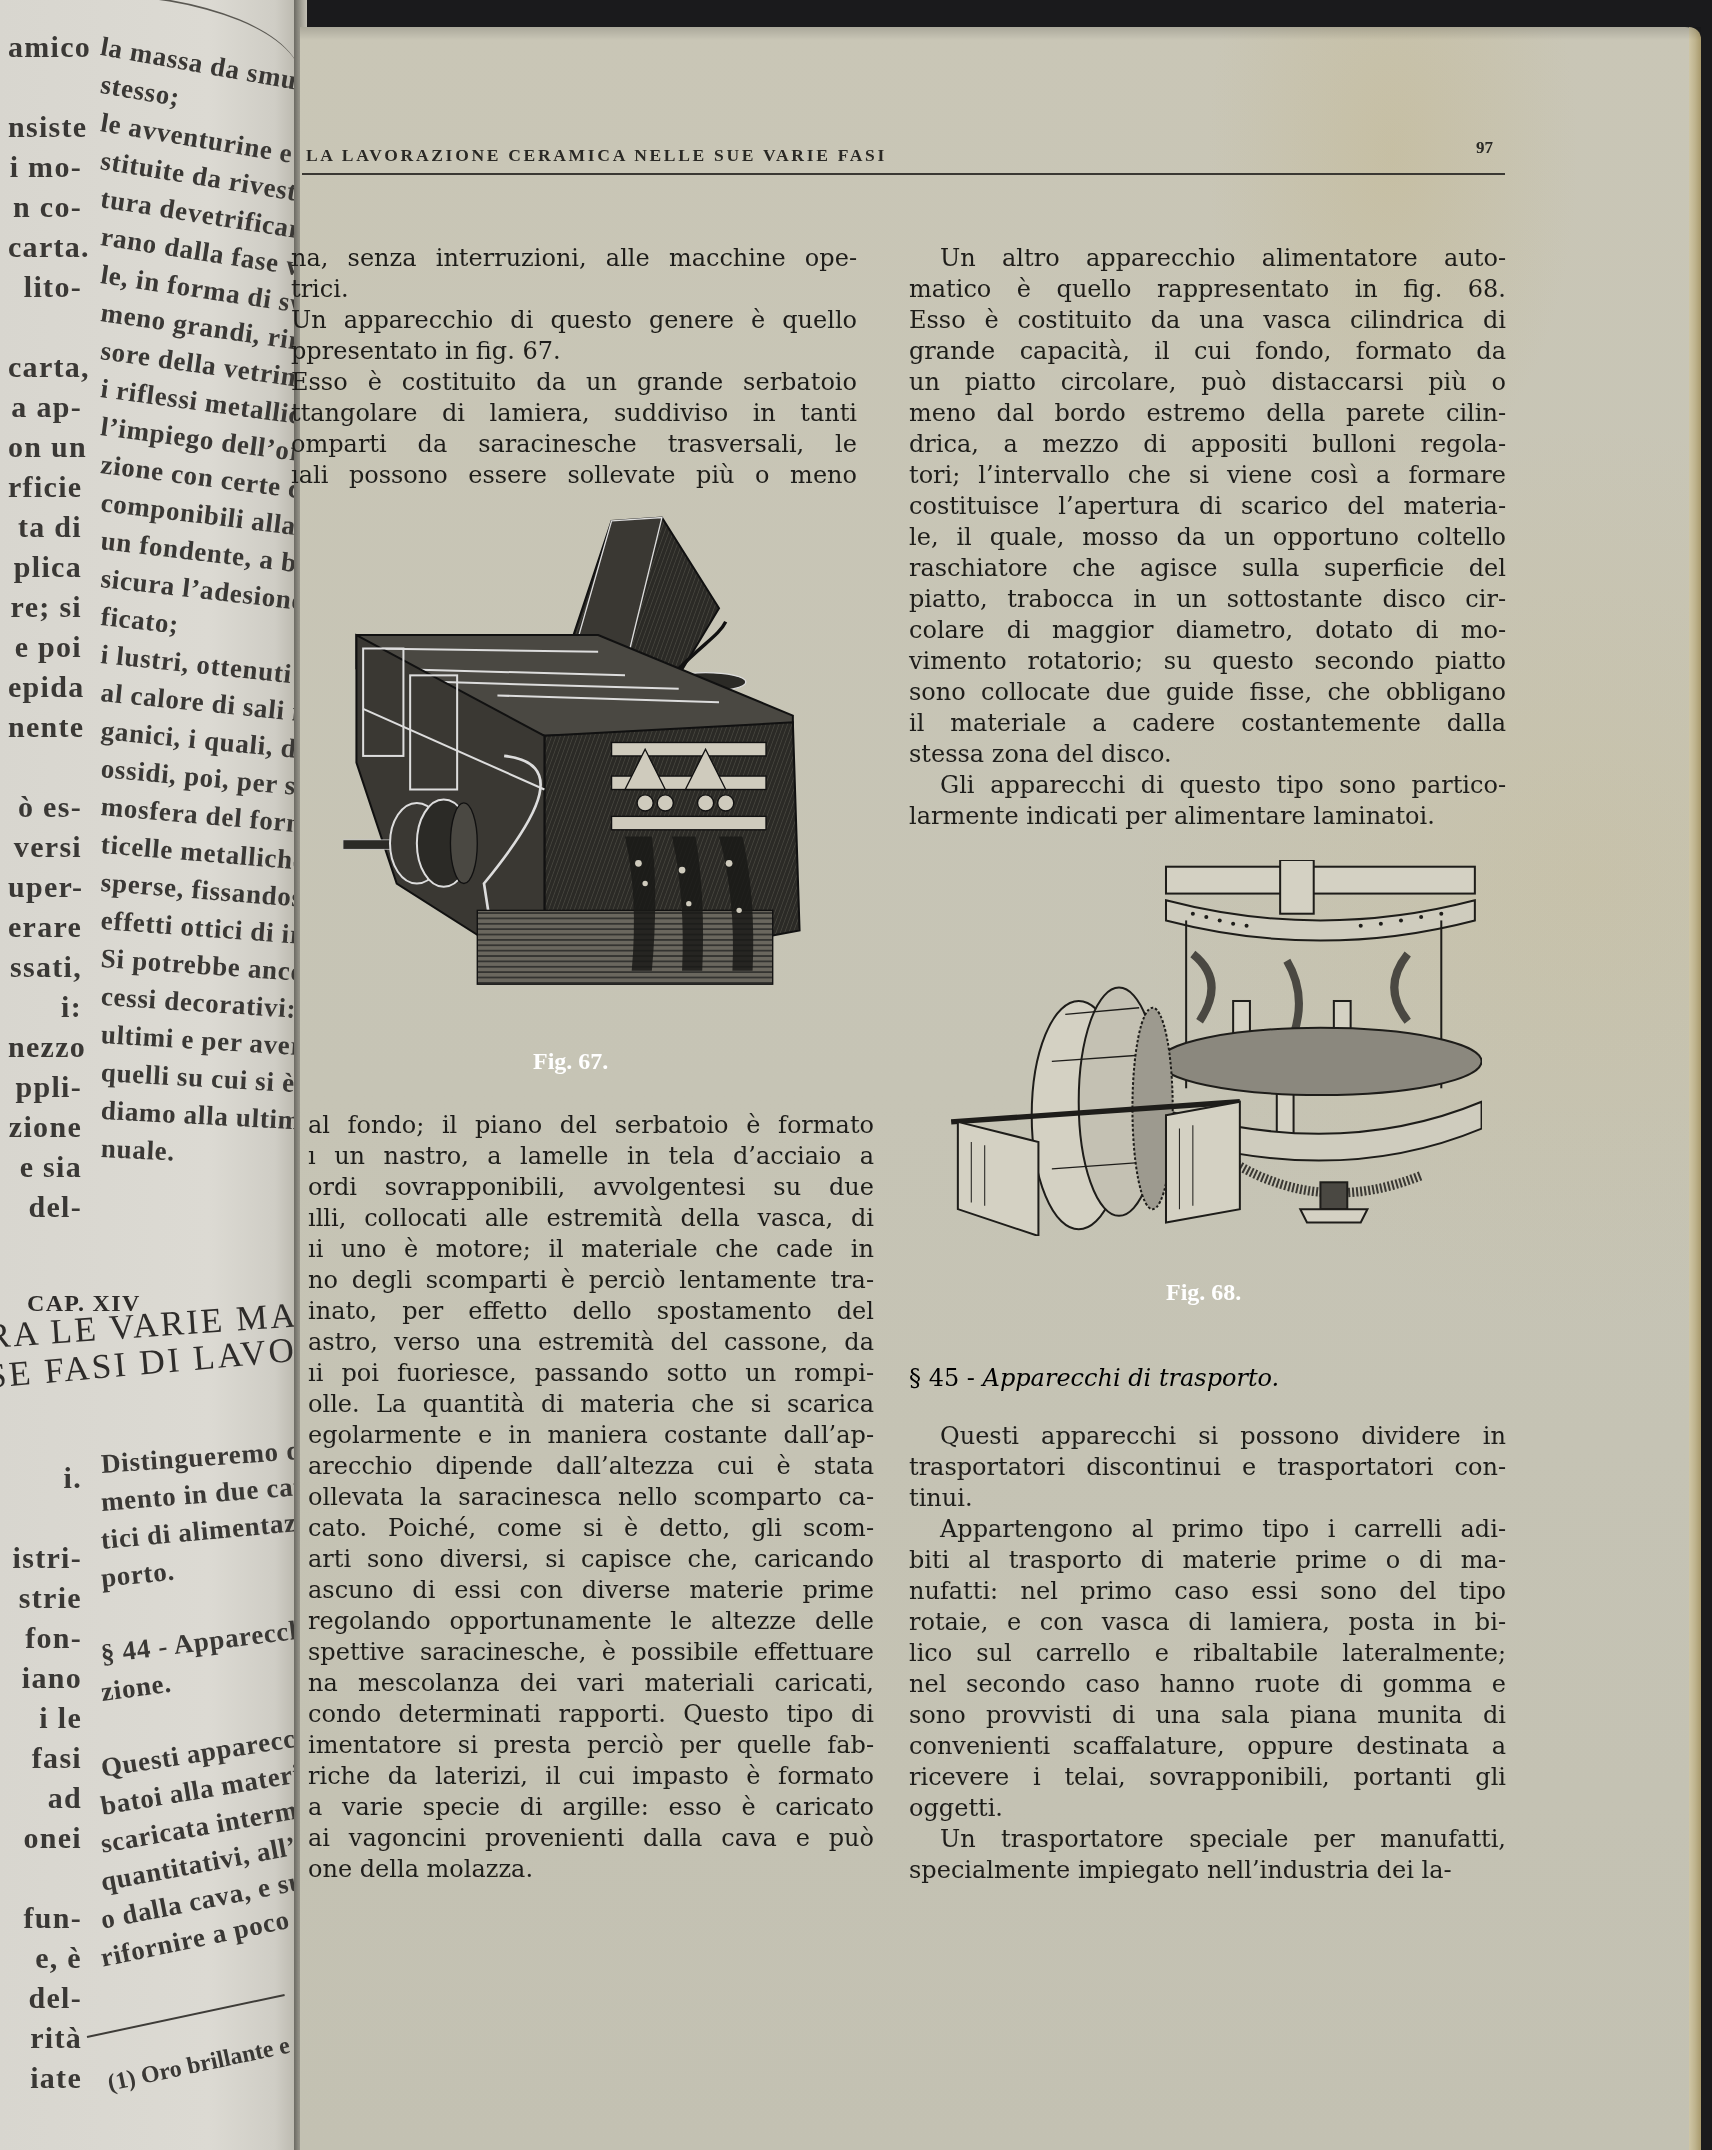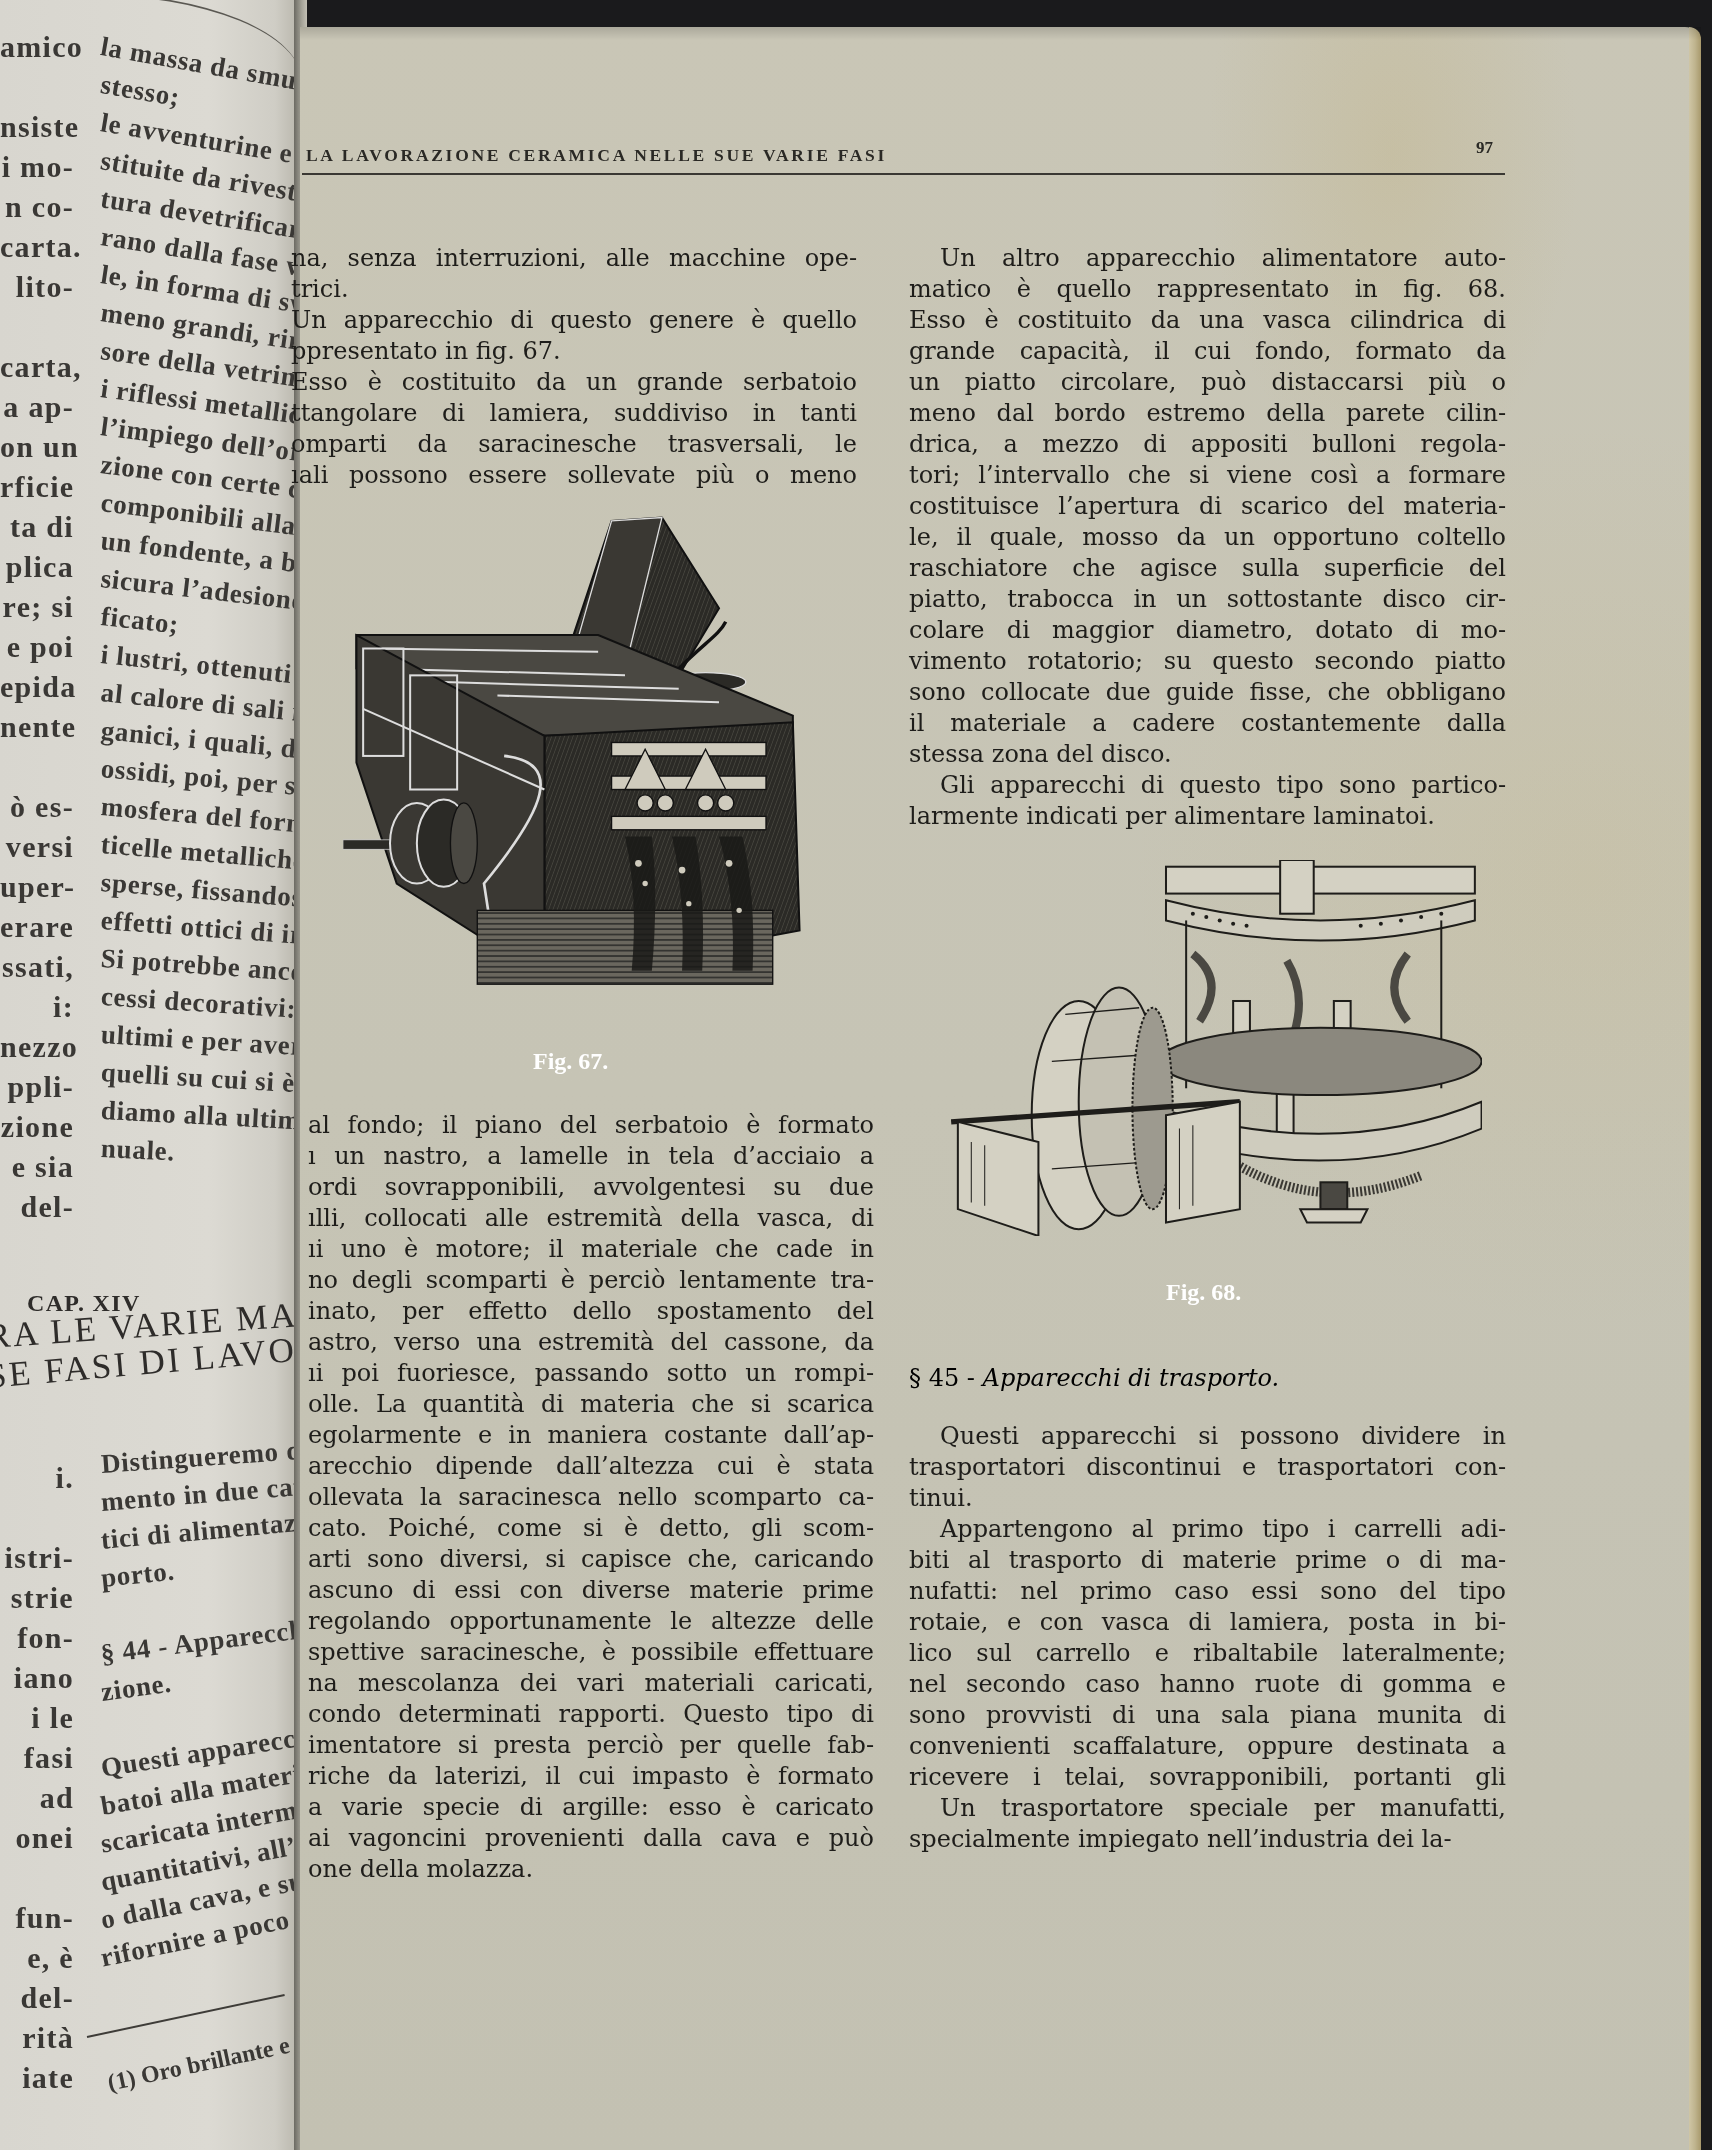--- a/index.html
+++ b/index.html
@@ -12,20 +12,21 @@
   .back-page {
     position:absolute; left:0; top:0; width:299px; height:2151px;
     background:linear-gradient(90deg,#d8d6cf 0%,#dcdad3 70%,#cfcdc5 92%,#b9b6ac 100%);
     overflow:hidden;
   }
   .back-col-a {
     position:absolute; left:0; top:27px; width:74px;
     font-family:"Liberation Serif",serif; font-weight:bold;
     color:#3a3835; font-size:30px; line-height:40px; text-align:right;
     letter-spacing:1.3px;
+    padding-left:8px;
   }
   .back-col-a .ln { display:block; height:40px; white-space:nowrap; }
   .back-col-b {
     position:absolute; left:101px; top:27px; width:208px;
     font-family:"Liberation Serif",serif; font-weight:bold;
     color:#3a3835; font-size:27px; line-height:38px;
     letter-spacing:0.7px;
   }
   .back-col-b .ln { display:block; white-space:nowrap; transform-origin:left center; }
   .back-heading {
@@ -447,16 +448,17 @@
     <span class="ln last">tinui.</span>
     <span class="ln ind">Appartengono al primo tipo i carrelli adi-</span>
     <span class="ln">biti al trasporto di materie prime o di ma-</span>
     <span class="ln">nufatti: nel primo caso essi sono del tipo</span>
     <span class="ln">rotaie, e con vasca di lamiera, posta in bi-</span>
     <span class="ln">lico sul carrello e ribaltabile lateralmente;</span>
     <span class="ln">nel secondo caso hanno ruote di gomma e</span>
     <span class="ln">sono provvisti di una sala piana munita di</span>
     <span class="ln">convenienti scaffalature, oppure destinata a</span>
     <span class="ln">ricevere i telai, sovrapponibili, portanti gli</span>
+    <span class="ln last">oggetti.</span>
     <span class="ln ind">Un trasportatore speciale per manufatti,</span>
     <span class="ln last">specialmente impiegato nell’industria dei la-</span>
   </div>
 
 
 </body></html>

